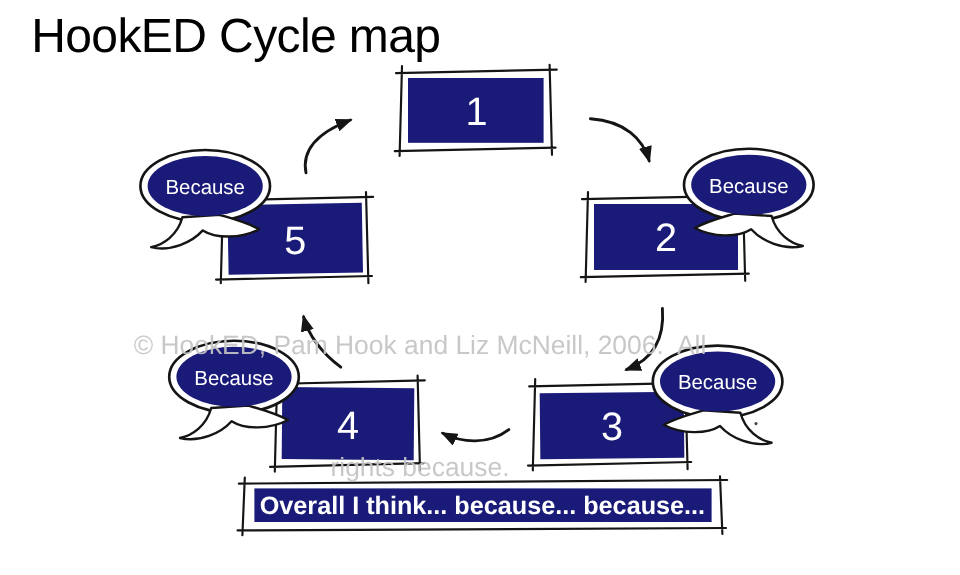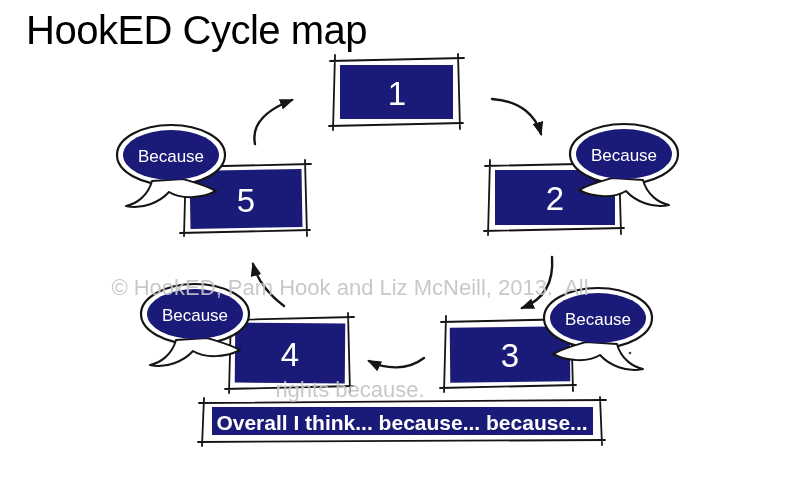--- a/index.html
+++ b/index.html
@@ -129,17 +129,17 @@
     <path class="arrow" marker-end="url(#ah)" d="M255,144 C251,124 266,110 292,100"></path>
 
     <g>
       <path class="sketch" d="M199,403 L606,400 M600,397 L602,445 M198,442 L605,440 M204,398 L202,446"></path>
       <rect class="boxfill" x="212" y="407" width="381" height="28"></rect>
       <text class="bar" x="402" y="422">Overall I think... because... because...</text>
     </g>
   </svg>
 
   <div class="watermark">
-    <div>© HookED, Pam Hook and Liz McNeill, 2013.  All</div>
+    <div>© HookED, Pam Hook and Liz McNeill, 2006.  All</div>
     <div>rights because.</div>
   </div>
 
 </div>
 
 </body></html>

